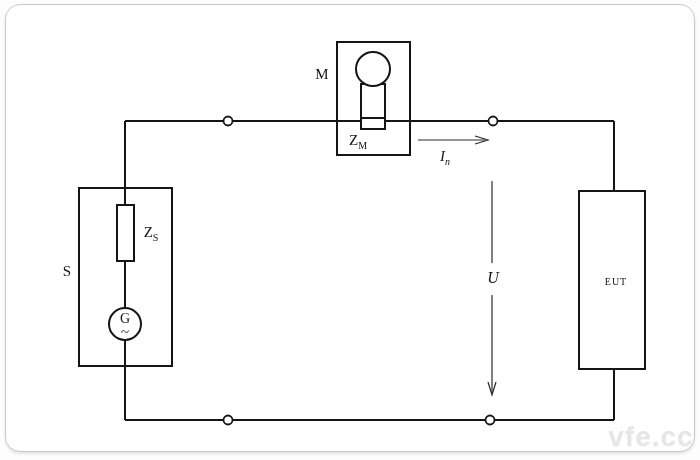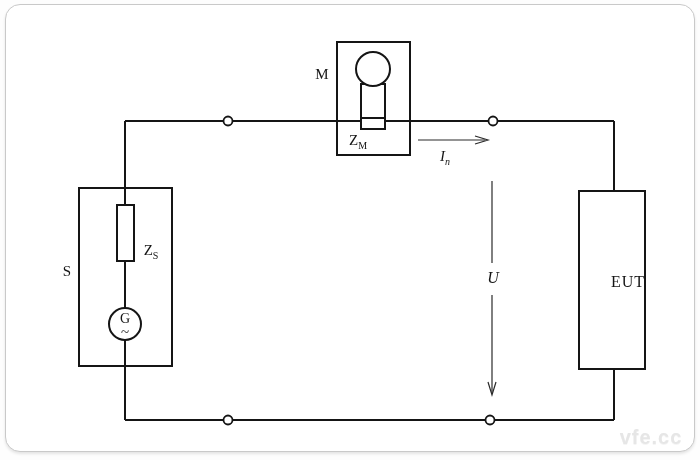--- a/index.html
+++ b/index.html
@@ -13,27 +13,27 @@
   svg{position:absolute;left:0;top:0;}
   .wire{stroke:var(--line,#151515);stroke-width:2;fill:none;}
   .boxline{stroke:var(--line,#151515);stroke-width:2;fill:none;}
   .boxfill{stroke:var(--line,#151515);stroke-width:2;fill:var(--background,#fff);}
   .terminal{stroke:var(--line,#151515);stroke-width:1.8;fill:var(--background,#fff);}
   .arrow{stroke:#2a2a2a;stroke-width:1.2;fill:none;}
   .lbl{position:absolute;transform:translate(-50%,-50%);
        color:var(--line,#151515);font-size:15px;white-space:nowrap;line-height:1;}
   .lbl sub{font-size:10px;line-height:1;}
   .italic{font-style:italic;text-align:right;}
-  .lbl-eut{font-size:16px;letter-spacing:1px;margin-left:12px;}
+  .lbl-eut{font-size:10px;letter-spacing:1px;}
   .lbl-u{font-size:16px;}
   .lbl-g{font-size:14px;}
   .lbl-tilde{font-size:15px;}
   .watermark{position:absolute;transform:translate(-50%,-50%);
        font-family:"Liberation Sans", sans-serif;font-weight:bold;
-       font-size:20px;letter-spacing:1px;color:var(--watermark,#e6e6e6);
+       font-size:28px;letter-spacing:1px;color:var(--watermark,#e6e6e6);
        text-shadow:0 1px 0 #f5f5f5;}
 </style>
 </head>
 <body>
 
 <div class="stage">
   <div class="card">
 
     <svg width="700" height="460" viewBox="0 0 700 460">
 
@@ -72,21 +72,21 @@
     <span class="lbl" style="left:316px;top:69px">M</span>
 
     <span class="lbl" style="left:352px;top:137px"><span>Z</span><sub>M</sub></span>
 
     <span class="lbl italic" style="left:439px;top:153px"><span>I</span><sub>n</sub></span>
 
     <span class="lbl lbl-u italic" style="left:487px;top:273px">U</span>
 
     <span class="lbl" style="left:61px;top:266px">S</span>
 
-    <span class="lbl" style="left:145px;top:247px"><span>Z</span><sub>S</sub></span>
+    <span class="lbl" style="left:145px;top:229px"><span>Z</span><sub>S</sub></span>
 
     <span class="lbl lbl-g" style="left:119px;top:314px">G</span>
 
     <span class="lbl lbl-tilde" style="left:119px;top:327px">~</span>
 
     <span class="lbl lbl-eut" style="left:610px;top:277px">EUT</span>
 
     <div class="watermark" style="left:645px;top:432px">vfe.cc</div>
   </div>
 </div>

